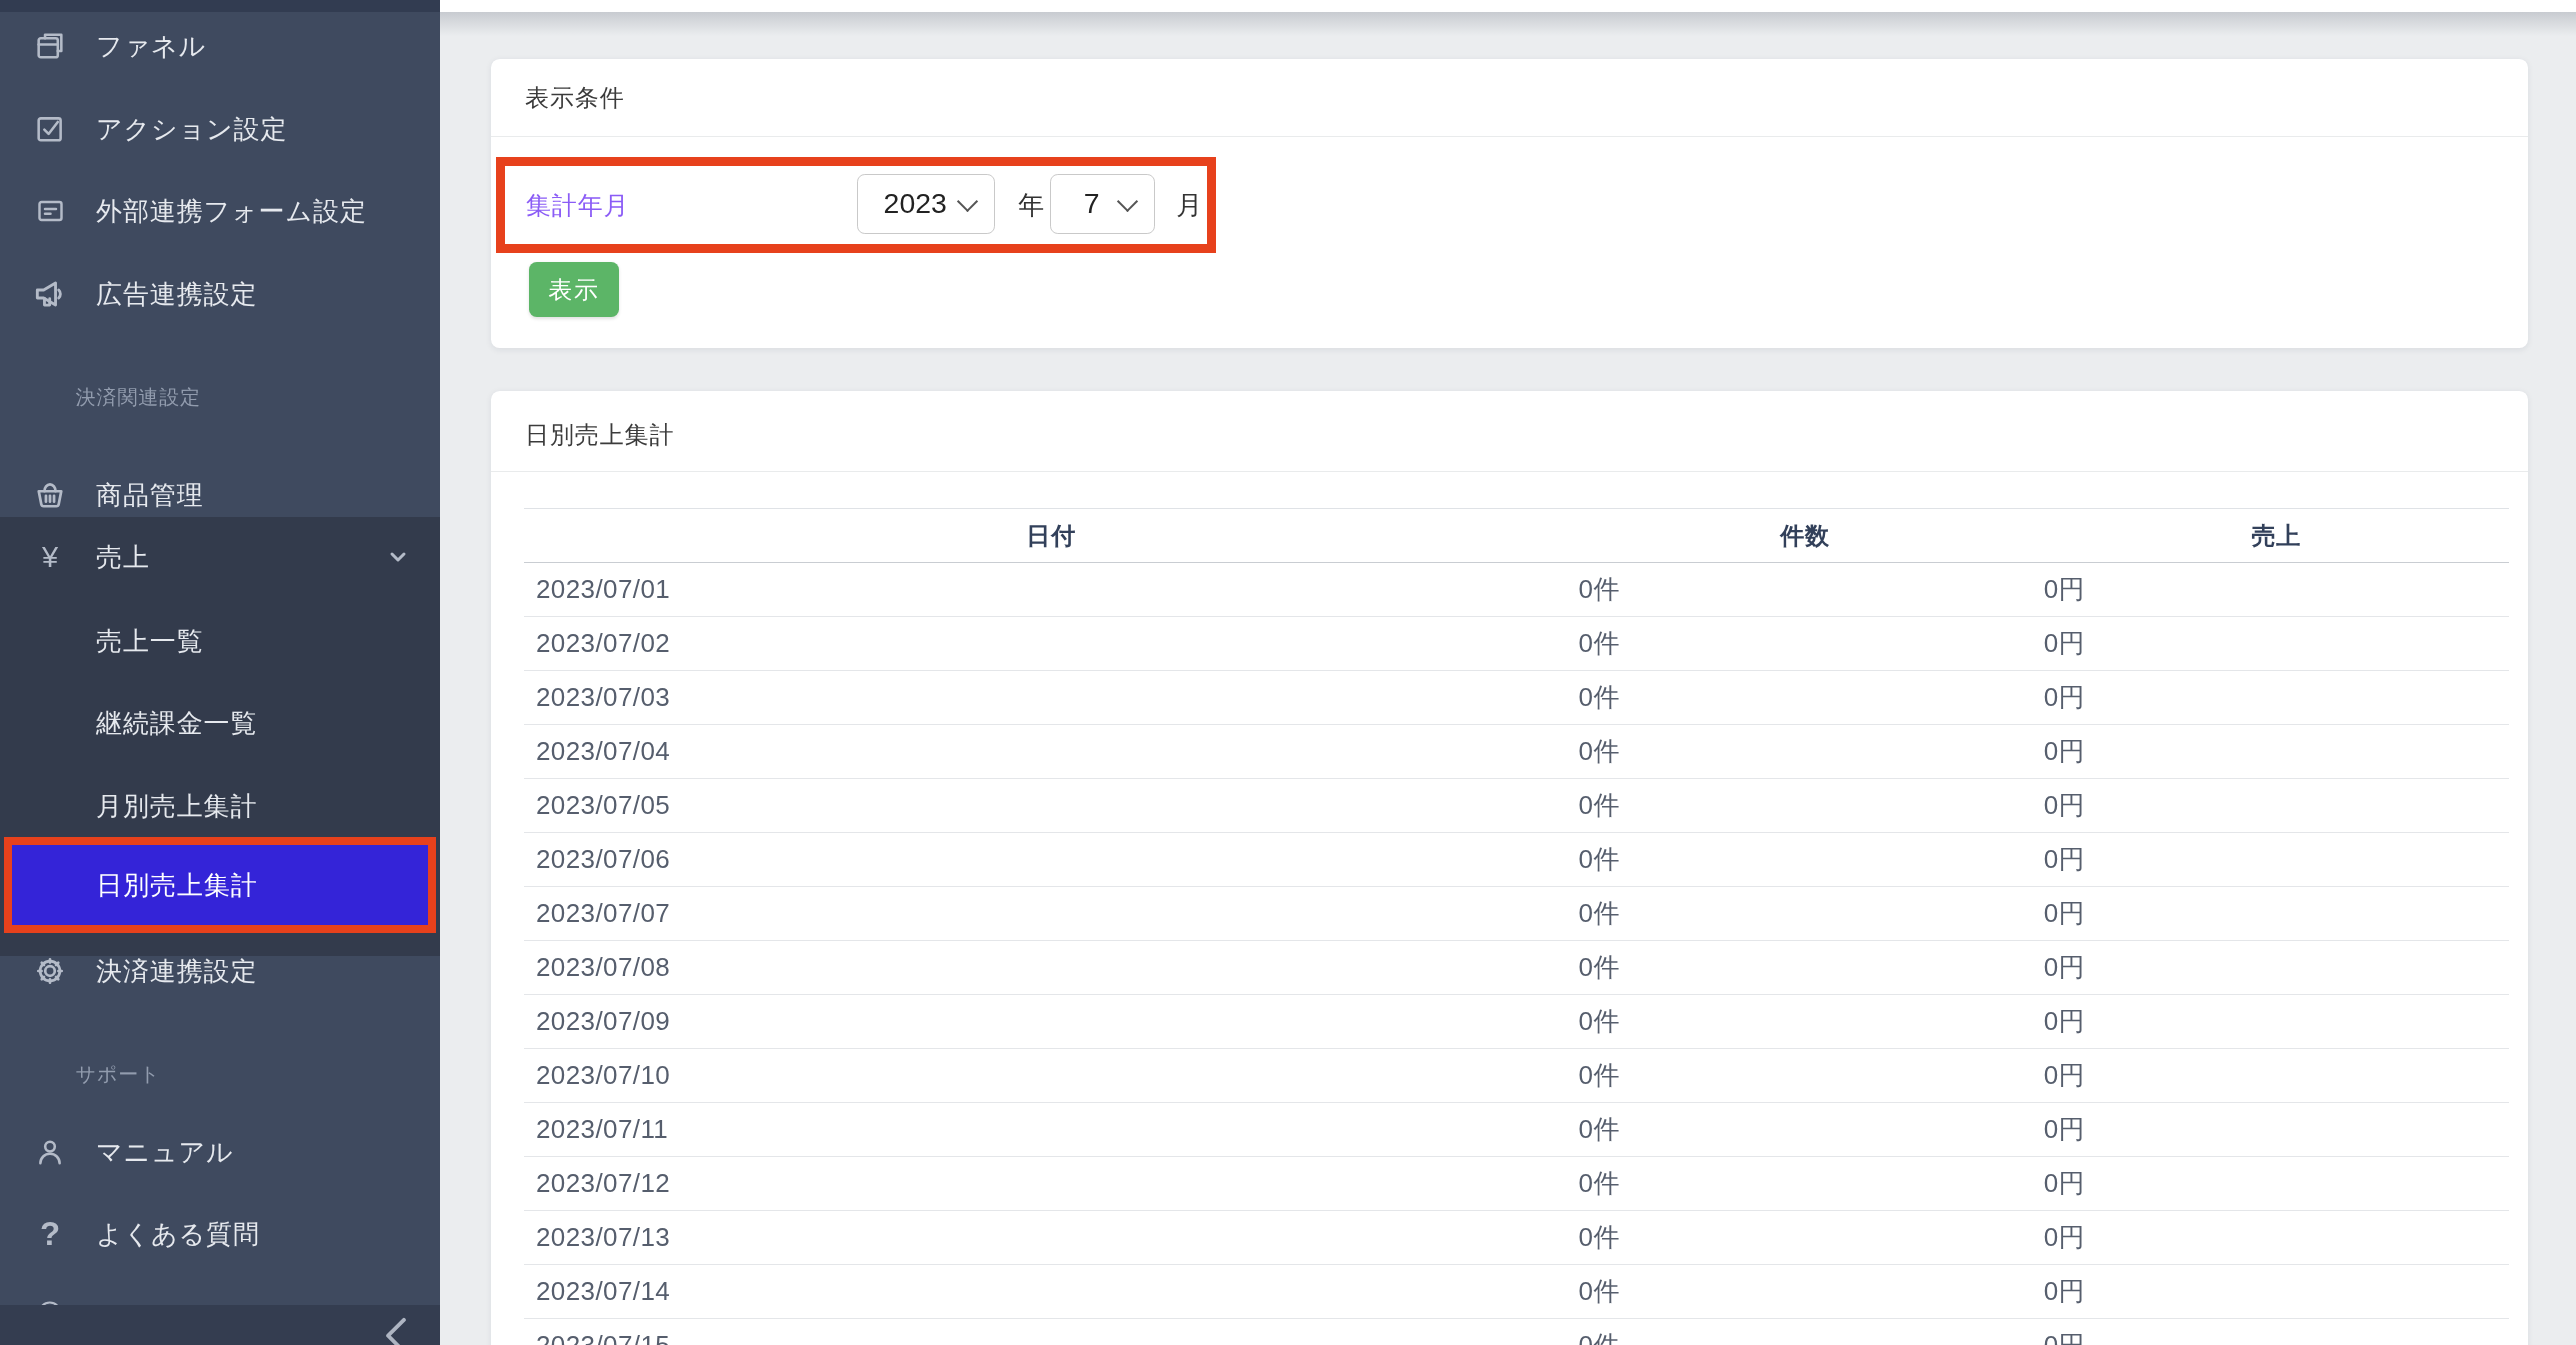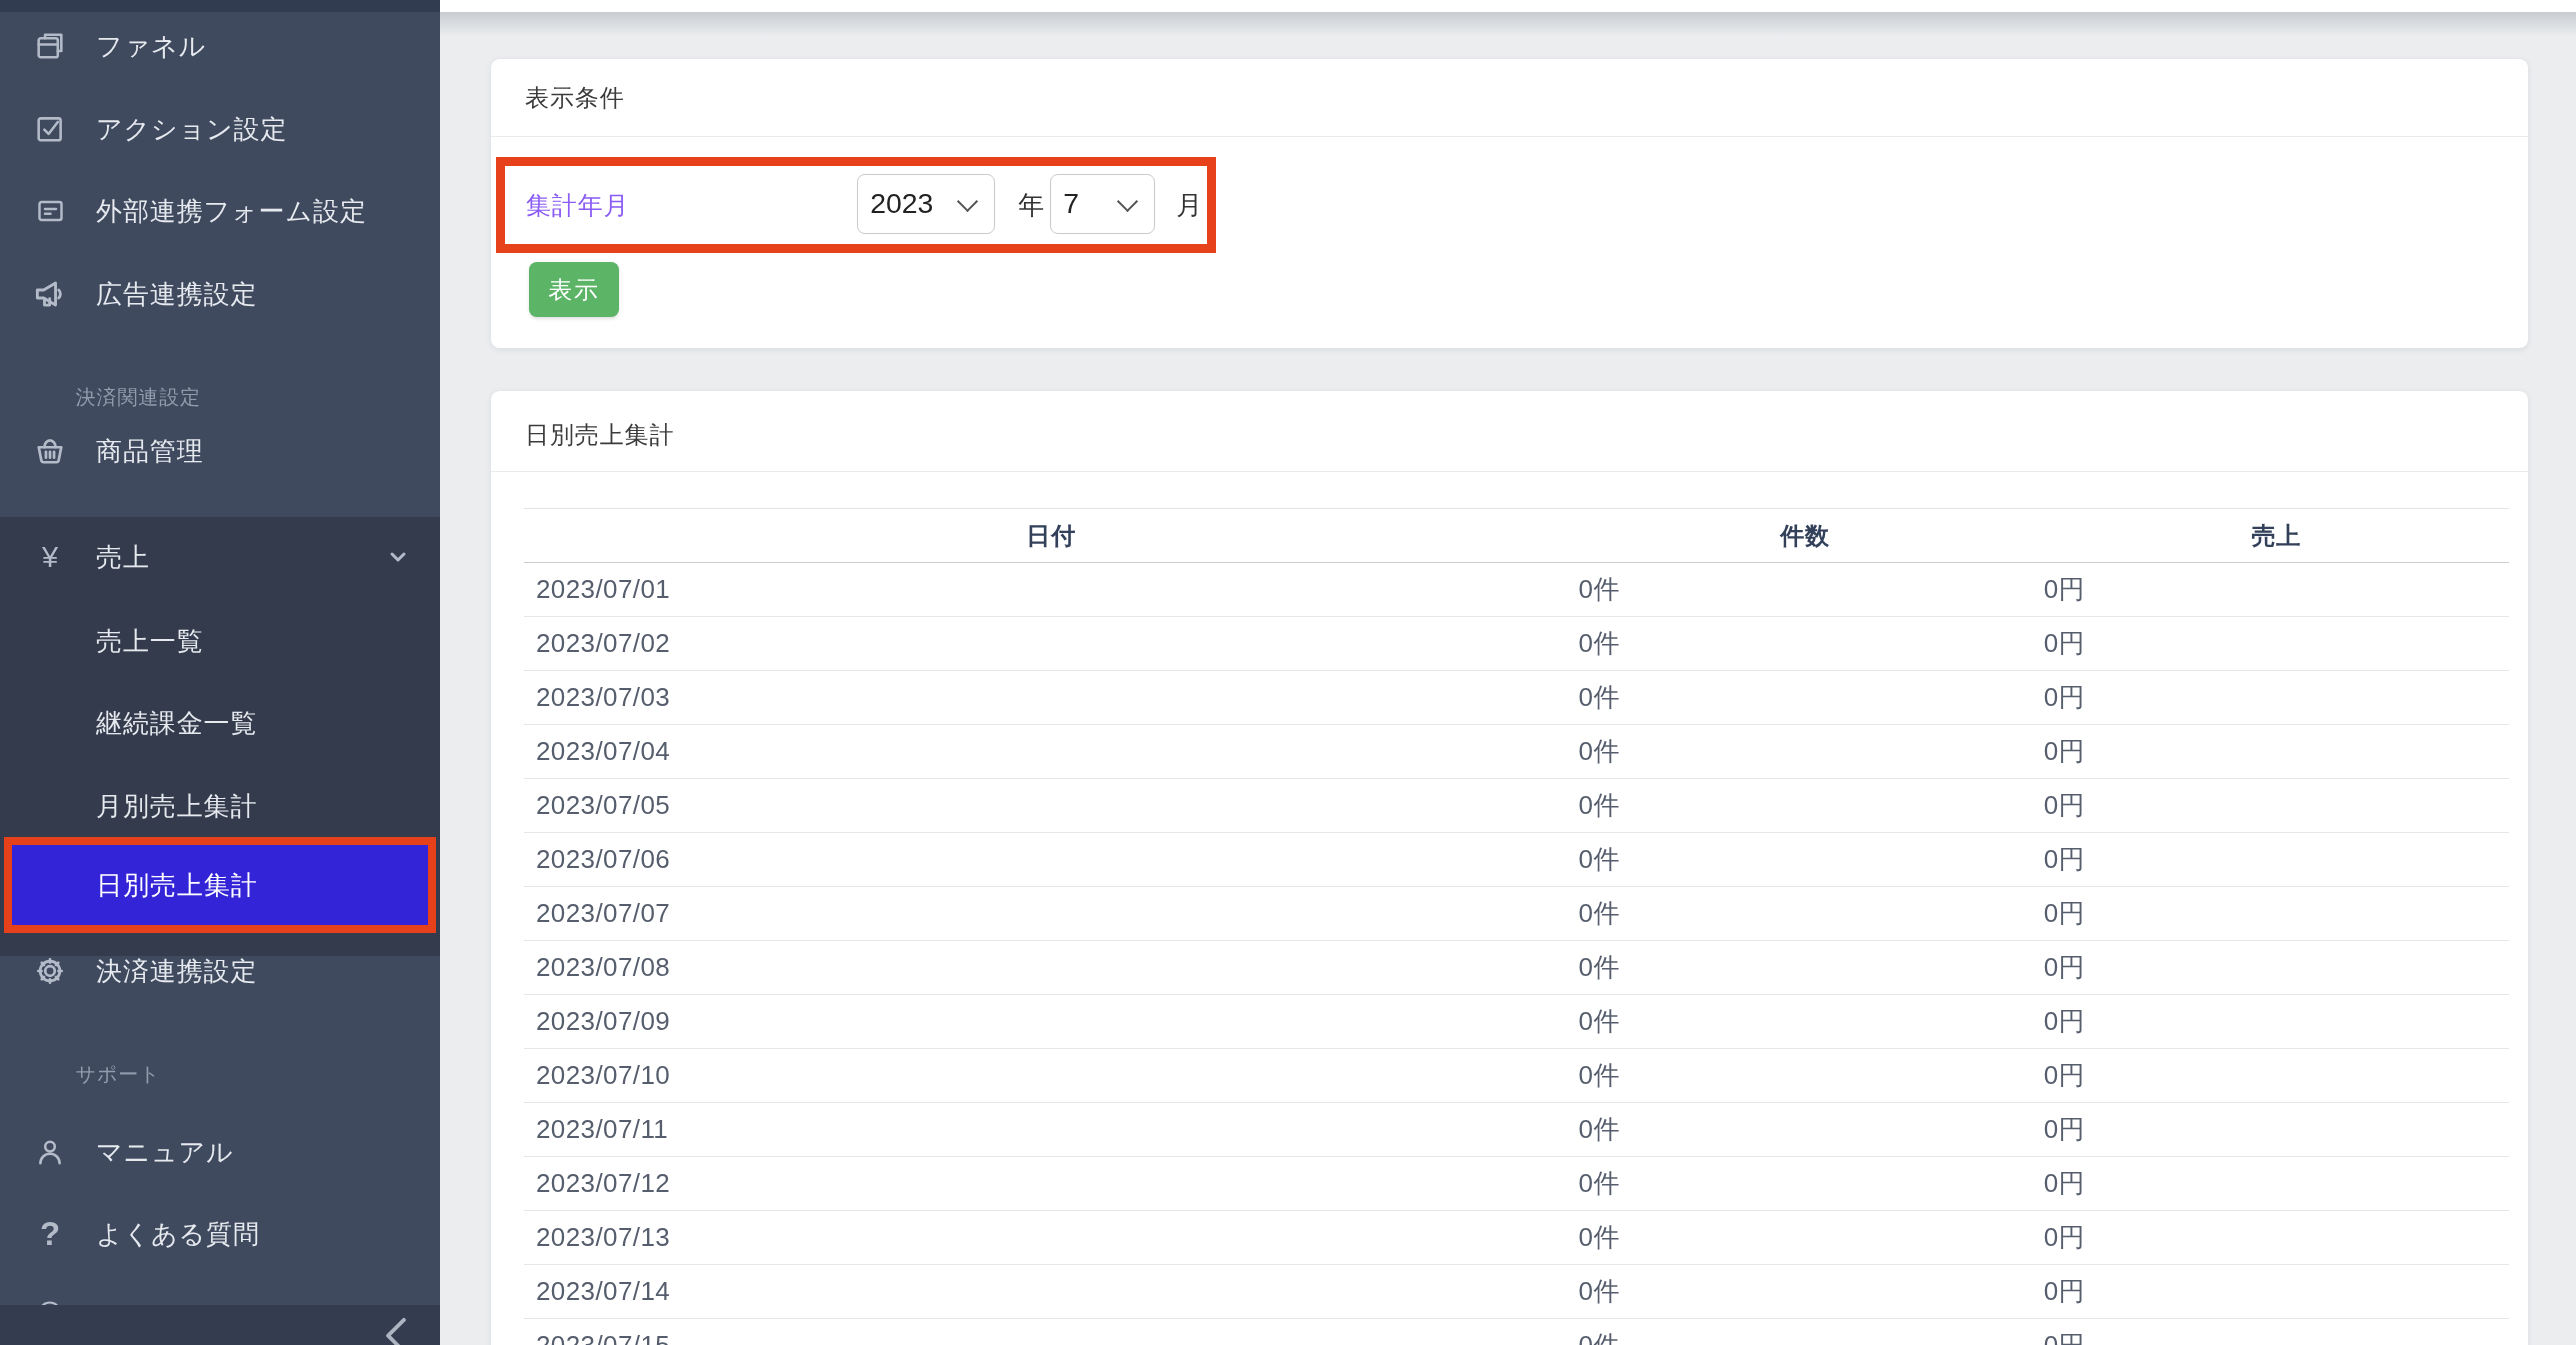--- a/index.html
+++ b/index.html
@@ -39,21 +39,21 @@
   .card2{left:51px;top:391px;width:2037px;height:1034px;}
   .card-title{position:absolute;left:34px;color:#3b3b3b;font-size:24px;letter-spacing:0.9px;}
   .card-divider{position:absolute;left:0;width:100%;height:0;border-top:1.7px solid #e9ebec;}
   
   .anno-red{position:absolute;border:9.5px solid #e7411c;box-sizing:border-box;}
   .filter-anno{left:5.2px;top:98px;width:720px;height:96px;}
   .field-label{position:absolute;left:20.7px;top:50%;transform:translateY(-50%);
     color:#8b5cf6;font-size:25px;letter-spacing:0.9px;}
   .selectbox{position:absolute;top:7.8px;height:60px;background:#fff;border:1.7px solid #c9c9c9;
     border-radius:7.8px;box-sizing:border-box;display:flex;align-items:center;cursor:pointer;}
-  .selectbox .val{flex:1;color:#222;font-size:28.4px;padding-left:12px;}
+  .selectbox .val{flex:1;text-align:center;color:#222;font-size:28.4px;padding-left:12px;}
   .chev{width:13px;height:13px;border-right:2.6px solid #555;border-bottom:2.6px solid #555;
     transform:rotate(45deg);margin:-5.2px 19px 0 0;}
   .unit{position:absolute;top:50%;transform:translateY(-50%);color:#333;font-size:26px;}
   .btn-green{position:absolute;left:38px;top:203px;width:90px;height:55px;background:#5cb567;
     border:none;border-radius:7.8px;color:#fff;font-size:24px;letter-spacing:1.7px;cursor:pointer;
     box-shadow:0 1.7px 3.4px rgba(0,0,0,0.12);font-family:inherit;}
   
   .sales-table{position:absolute;left:33px;top:117px;width:1985px;border-collapse:collapse;
     border-top:1.7px solid #dfe2e6;}
   .sales-table th{height:53px;text-align:center;padding:0 0 0 12px;color:#32405a;
@@ -105,21 +105,21 @@
         <rect x="4" y="5.5" width="16" height="13" rx="1.5"></rect>
         <line x1="8" y1="10.5" x2="16" y2="10.5"></line>
         <line x1="8" y1="14" x2="12" y2="14"></line>
       </svg>
     </span>
     <span class="lbl">外部連携フォーム設定</span>
   </div>
 
   <div class="side-section" style="top:384px">決済関連設定</div>
 
-  <div class="side-item" style="top:420px">
+  <div class="side-item" style="top:464px">
     <span class="ic">
       <svg class="icon" width="36" height="36" viewBox="0 0 24 24">
         <path d="M8.3,9.5 a3.7,4.6 0 0 1 7.4,0"></path>
         <path d="M4.5,9.5 L19.5,9.5 L17.8,18.2 a1.6,1.6 0 0 1 -1.6,1.3 L7.8,19.5 a1.6,1.6 0 0 1 -1.6,-1.3 Z"></path>
         <line x1="9.3" y1="12.5" x2="9.3" y2="16.5"></line>
         <line x1="12" y1="12.5" x2="12" y2="16.5"></line>
         <line x1="14.7" y1="12.5" x2="14.7" y2="16.5"></line>
       </svg>
     </span>
     <span class="lbl">商品管理</span>

